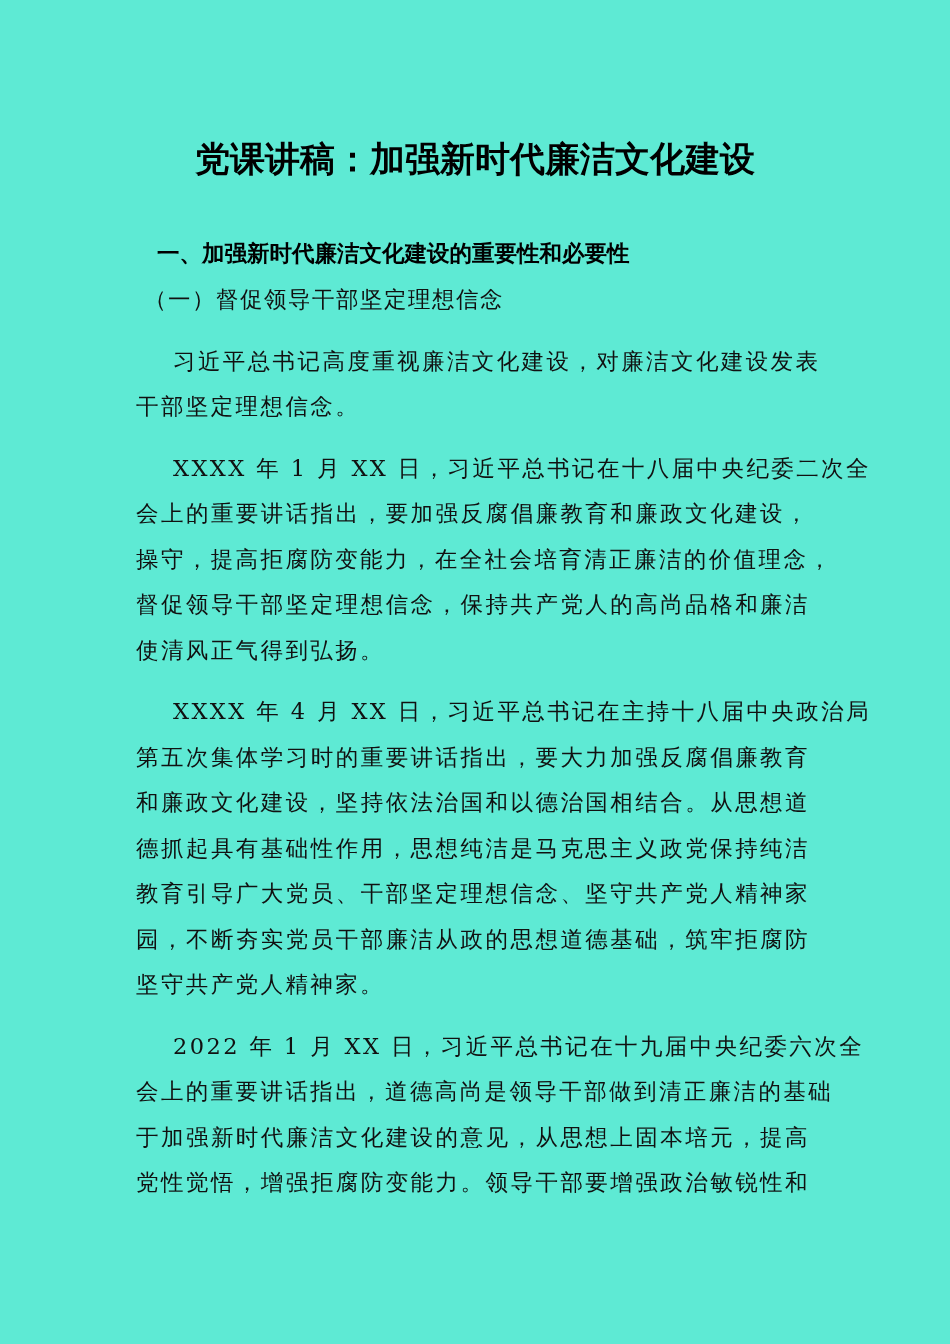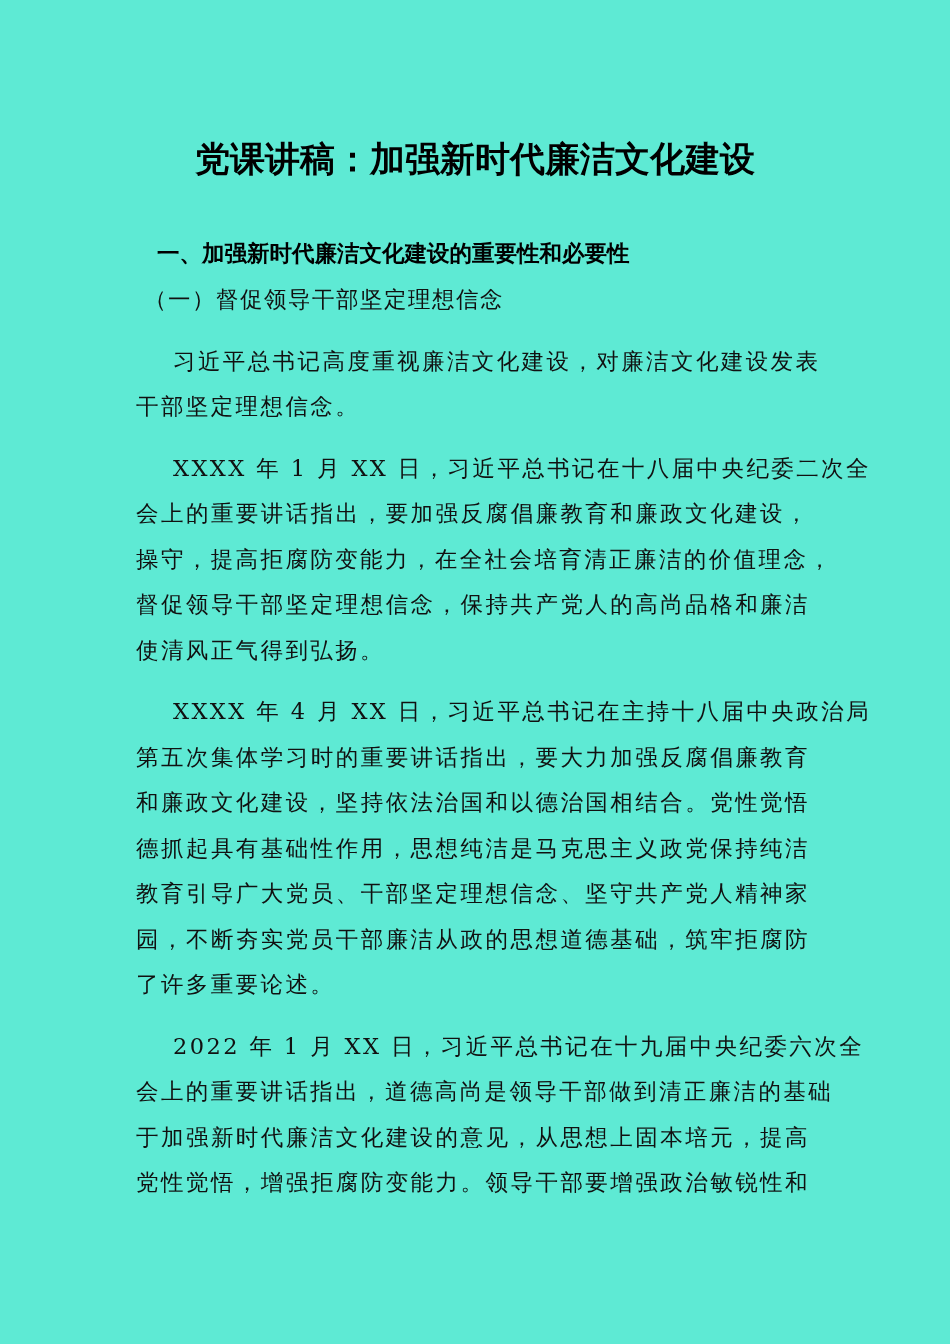--- a/index.html
+++ b/index.html
@@ -99,25 +99,25 @@
       <span class="line">XXXX 年 1 月 XX 日，习近平总书记在十八届中央纪委二次全</span>
       <span class="line" style="text-indent:0">会上的重要讲话指出，要加强反腐倡廉教育和廉政文化建设，</span>
       <span class="line" style="text-indent:0">操守，提高拒腐防变能力，在全社会培育清正廉洁的价值理念，</span>
       <span class="line" style="text-indent:0">督促领导干部坚定理想信念，保持共产党人的高尚品格和廉洁</span>
       <span class="line last" style="text-indent:0">使清风正气得到弘扬。</span>
     </div>
 
     <div class="para">
       <span class="line">XXXX 年 4 月 XX 日，习近平总书记在主持十八届中央政治局</span>
       <span class="line" style="text-indent:0">第五次集体学习时的重要讲话指出，要大力加强反腐倡廉教育</span>
-      <span class="line" style="text-indent:0">和廉政文化建设，坚持依法治国和以德治国相结合。党性觉悟</span>
+      <span class="line" style="text-indent:0">和廉政文化建设，坚持依法治国和以德治国相结合。从思想道</span>
       <span class="line" style="text-indent:0">德抓起具有基础性作用，思想纯洁是马克思主义政党保持纯洁</span>
       <span class="line" style="text-indent:0">教育引导广大党员、干部坚定理想信念、坚守共产党人精神家</span>
       <span class="line" style="text-indent:0">园，不断夯实党员干部廉洁从政的思想道德基础，筑牢拒腐防</span>
-      <span class="line last" style="text-indent:0">了许多重要论述。</span>
+      <span class="line last" style="text-indent:0">坚守共产党人精神家。</span>
     </div>
 
     <div class="para">
       <span class="line">2022 年 1 月 XX 日，习近平总书记在十九届中央纪委六次全</span>
       <span class="line" style="text-indent:0">会上的重要讲话指出，道德高尚是领导干部做到清正廉洁的基础</span>
       <span class="line" style="text-indent:0">于加强新时代廉洁文化建设的意见，从思想上固本培元，提高</span>
       <span class="line" style="text-indent:0">党性觉悟，增强拒腐防变能力。领导干部要增强政治敏锐性和</span>
     </div>
 
   </div>

